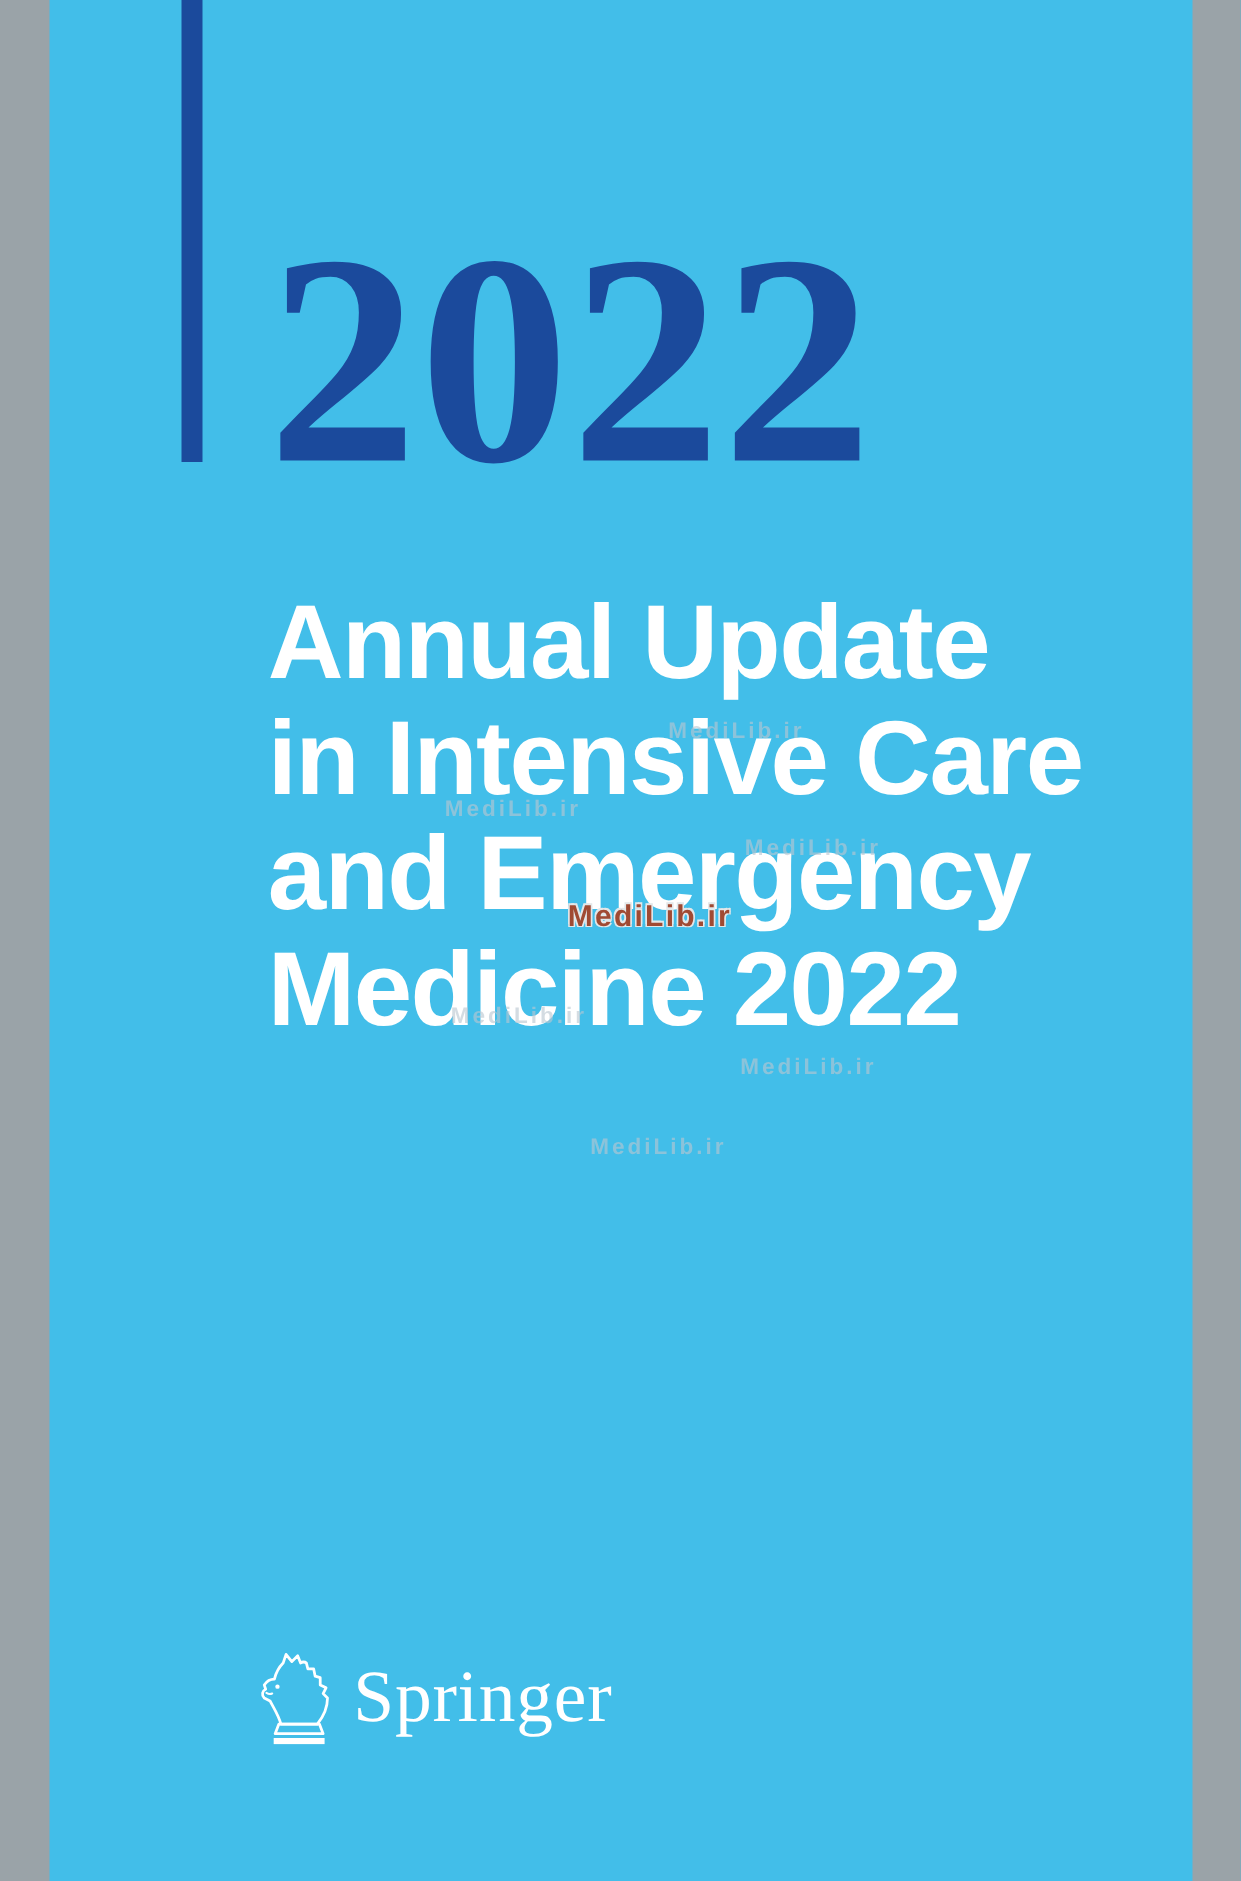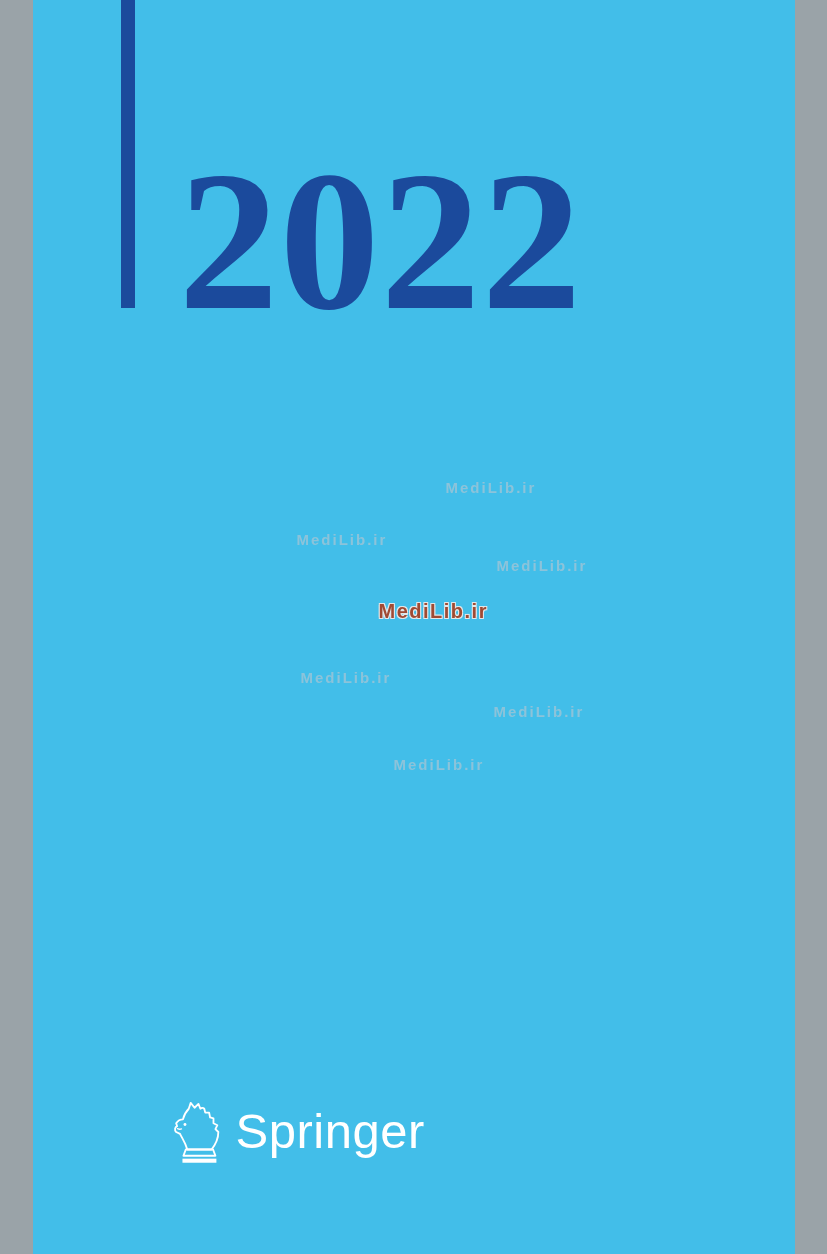--- a/index.html
+++ b/index.html
@@ -74,37 +74,43 @@
   .wm-f{left:361px;top:756px;}
   
   .publisher{
     position:absolute;
     left:138px;top:1100px;
     display:flex;
     align-items:flex-start;
   }
   .horse-svg{display:block;}
   .publisher-name{
-    font-family:Liberation Sans, sans-serif;
+    font-family:Liberation Serif, serif;
     font-size:49px;
     line-height:60px;
     color:#ffffff;
     margin:1px 0 0 13px;
     letter-spacing:0.5px;
   }
 </style>
 </head>
 <body>
 
 <div class="cover">
 
   <div class="accent-bar"></div>
 
   <div class="year">2022</div>
 
+  <div class="title">
+    <div class="title-line">Annual Update</div>
+    <div class="title-line">in Intensive Care</div>
+    <div class="title-line">and Emergency</div>
+    <div class="title-line">Medicine 2022</div>
+  </div>
 
   <div class="wm wm-a">MediLib.ir</div>
   <div class="wm wm-b">MediLib.ir</div>
   <div class="wm wm-c">MediLib.ir</div>
   <div class="wm-main">MediLib.ir</div>
   <div class="wm wm-d">MediLib.ir</div>
   <div class="wm wm-e">MediLib.ir</div>
   <div class="wm wm-f">MediLib.ir</div>
 
 

